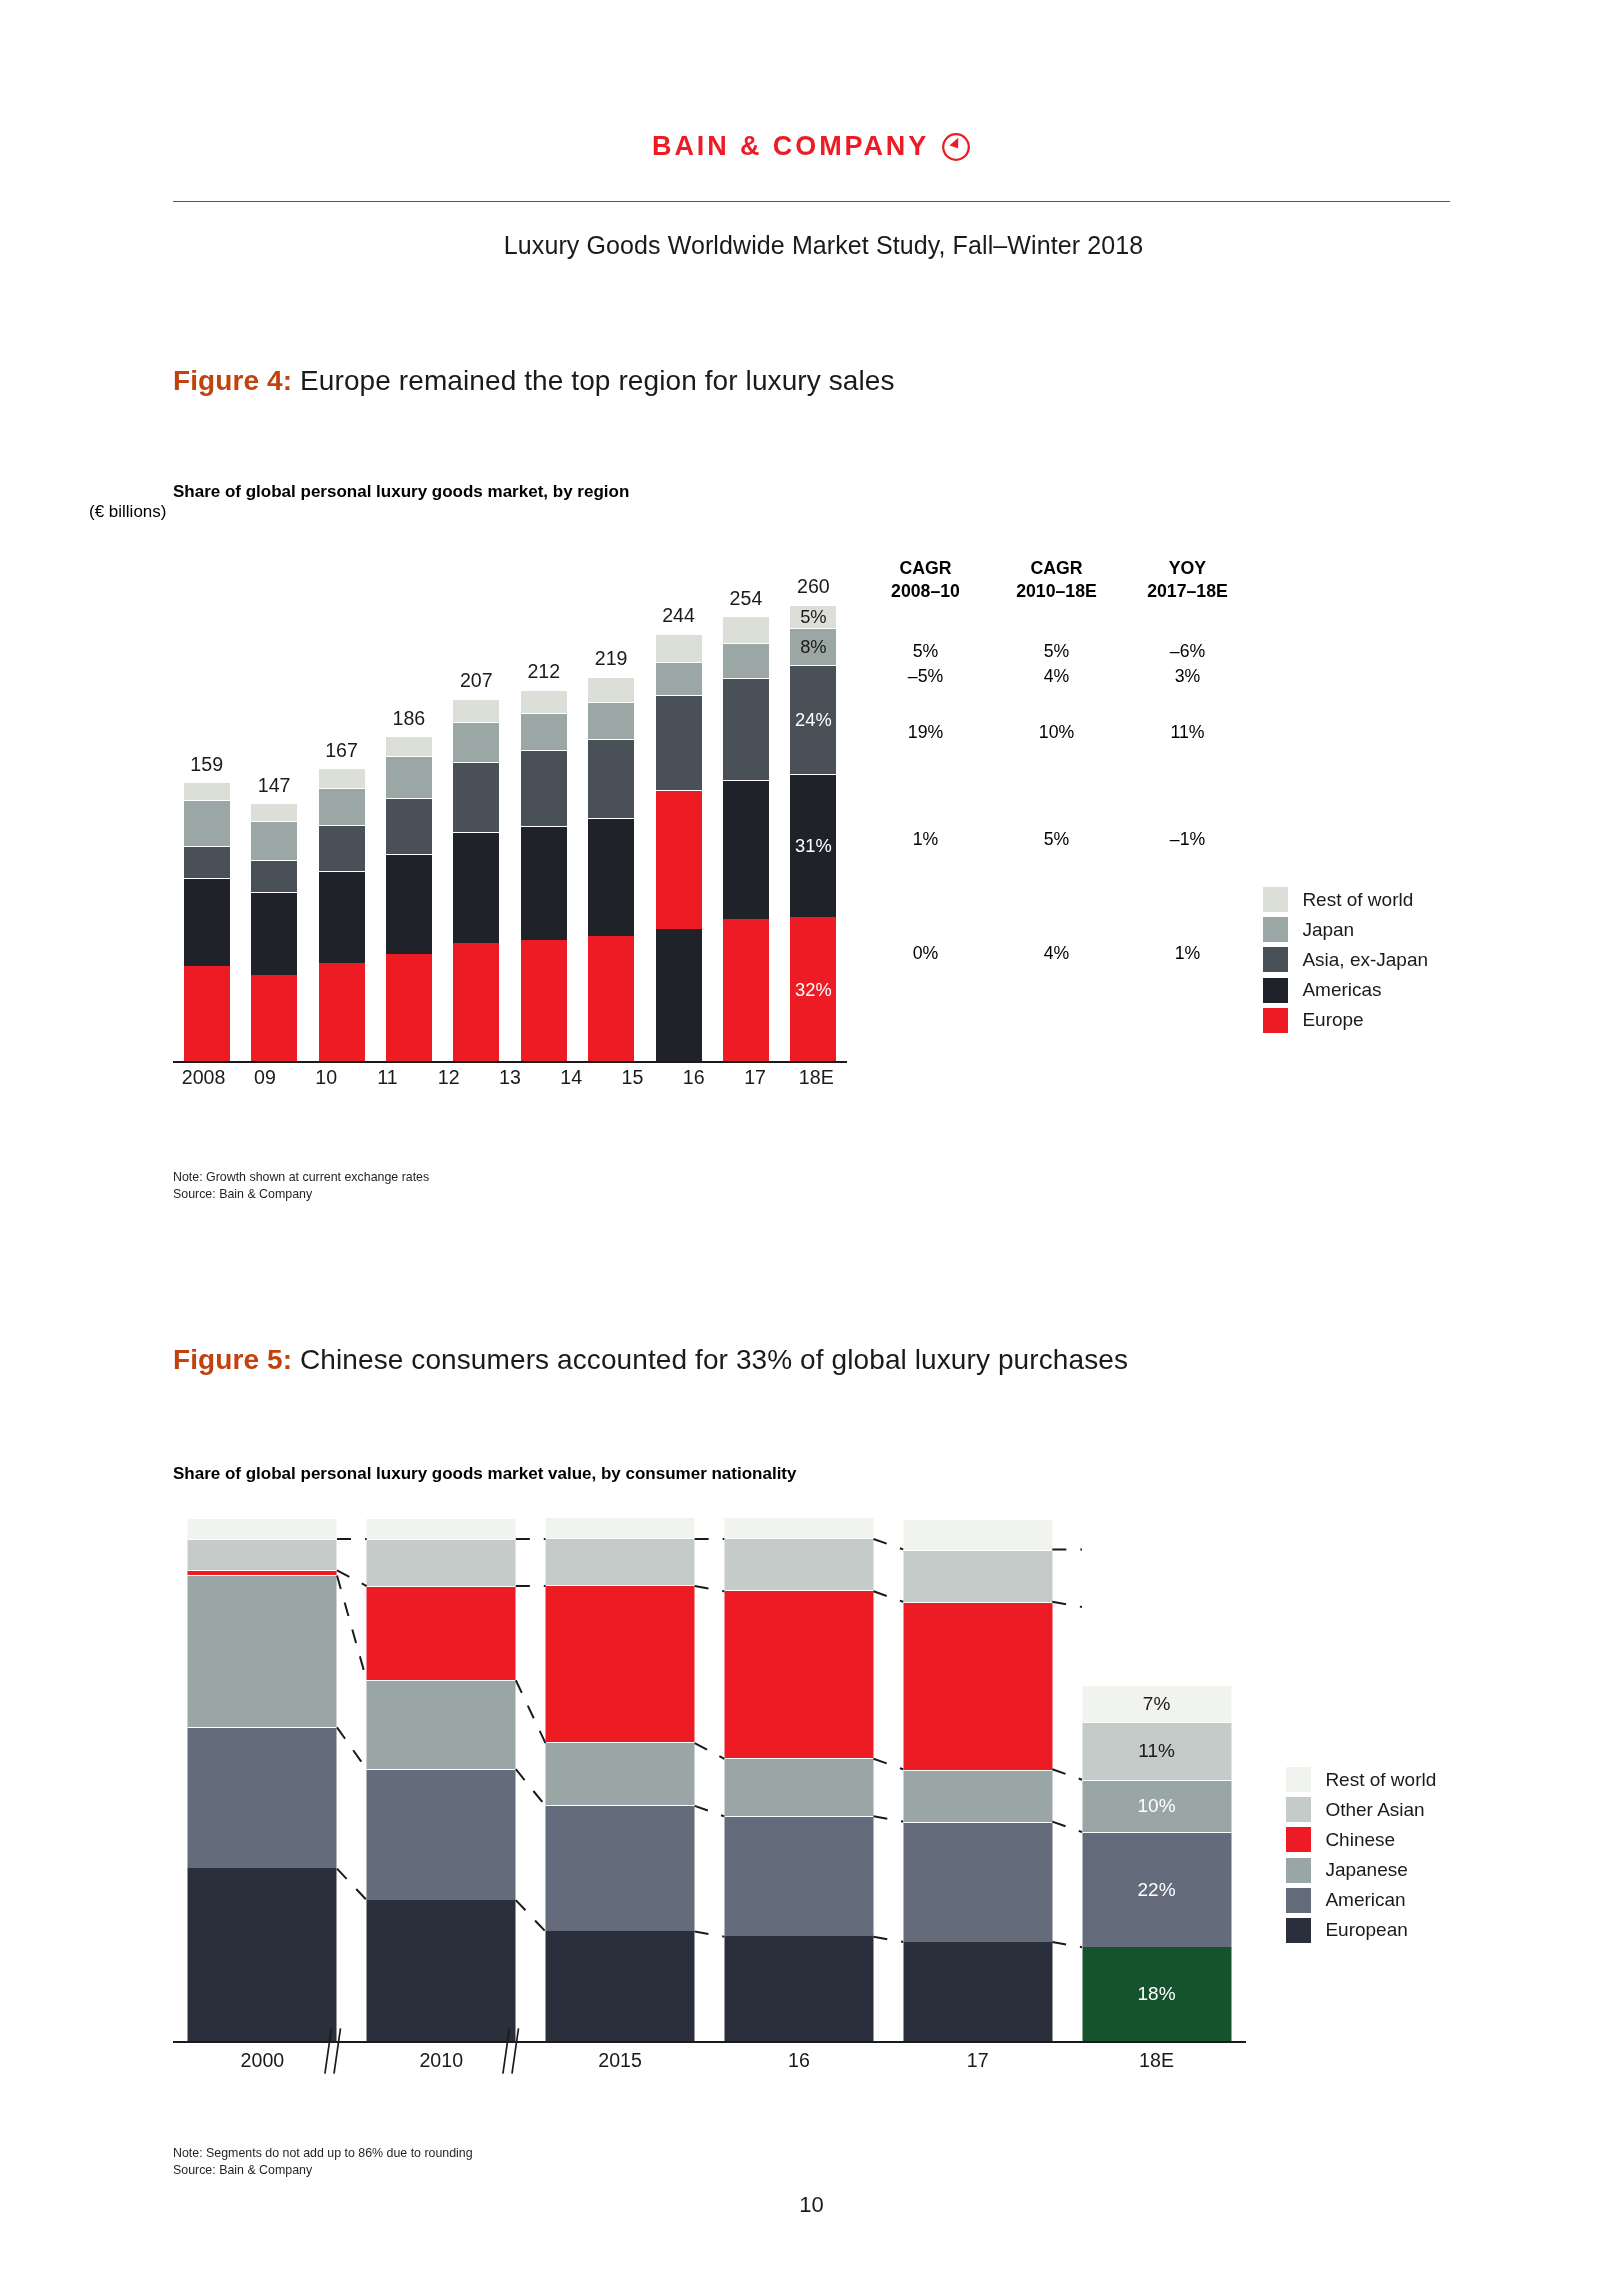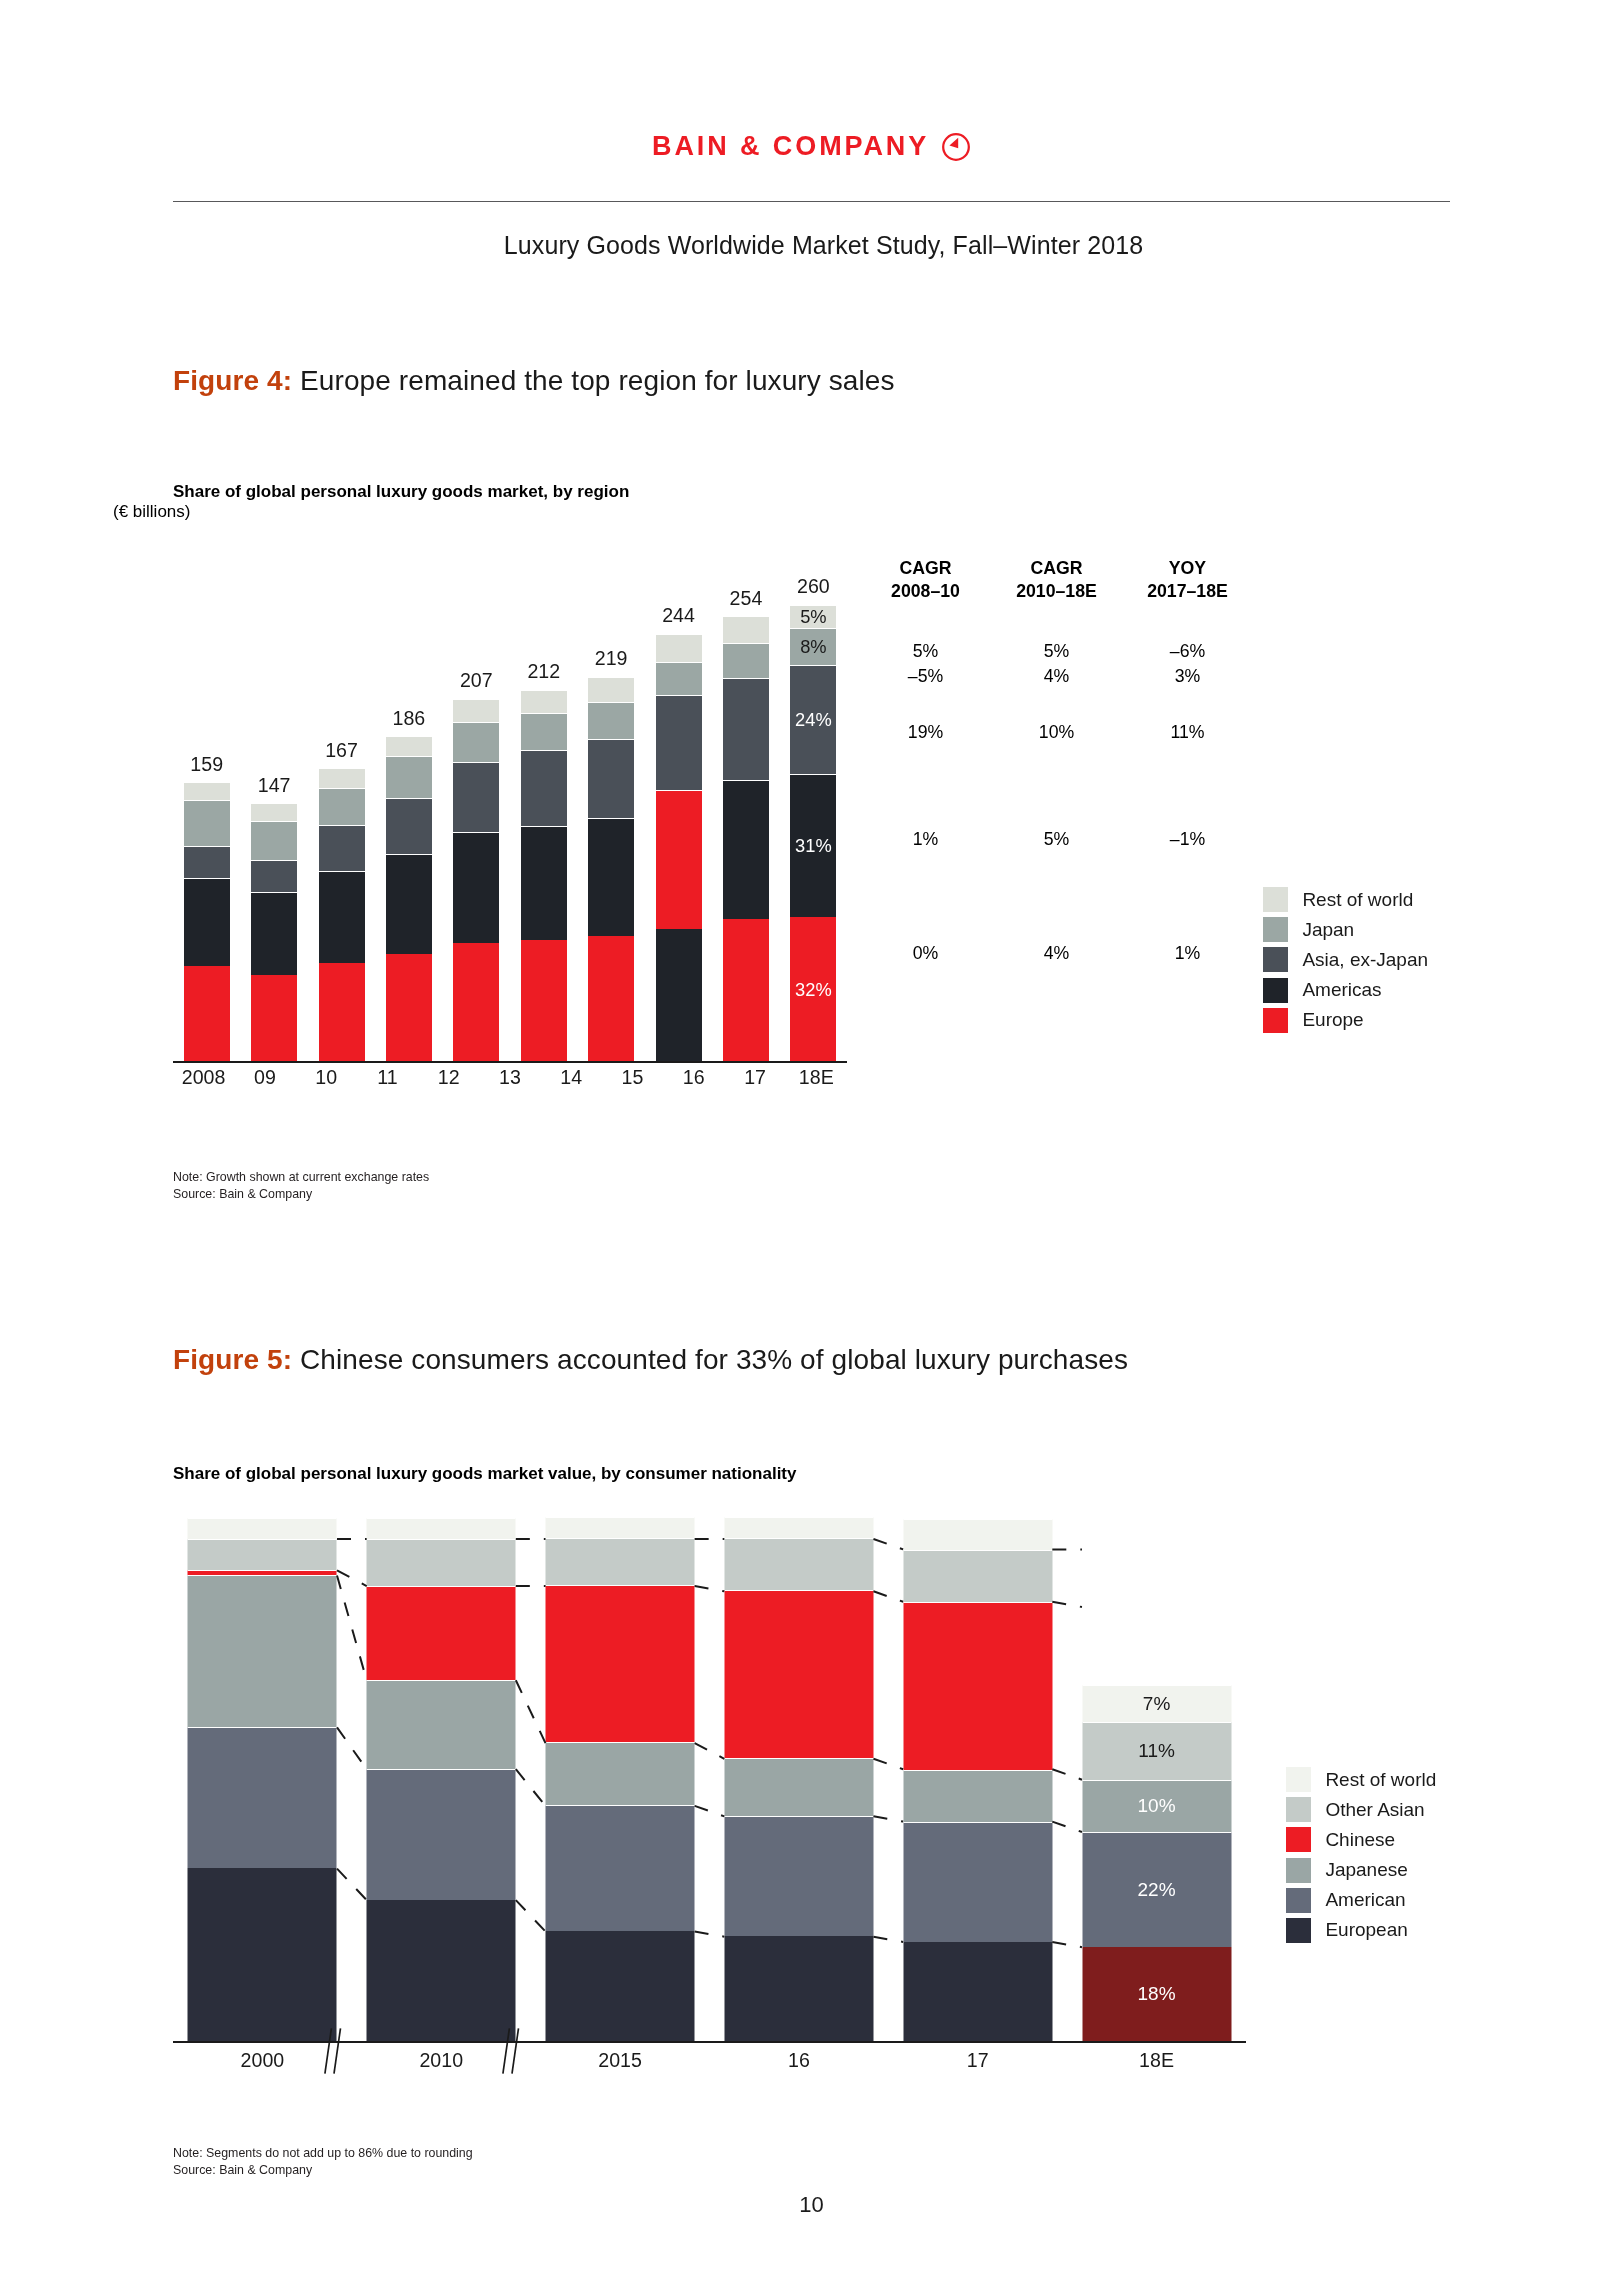--- a/index.html
+++ b/index.html
@@ -48,21 +48,21 @@
   .fig-title .fig-num { color: #c2410c; font-weight: bold; }
   .fig-title .fig-text { color: #1a1a1a; }
 
   .fig-subtitle {
     margin-left: 173px;
     font-size: 17px;
     font-weight: bold;
     color: #000;
   }
   .fig-subunit {
-    margin-left: 113px;
+    margin-left: 89px;
     font-size: 17px;
     color: #000;
   }
 
   .fig-note {
     margin-left: 173px;
     font-size: 12.4px;
     color: #231f20;
     line-height: 1.38;
   }
@@ -568,21 +568,21 @@
               <div class="f5-seg" style="background: rgb(43, 46, 59); height: 99px;"></div>
               <div class="f5-seg" style="background: rgb(100, 107, 122); height: 120px;"></div>
               <div class="f5-seg" style="background: rgb(154, 166, 165); height: 52px;"></div>
               <div class="f5-seg" style="background: rgb(237, 28, 36); height: 168px;"></div>
               <div class="f5-seg" style="background: rgb(196, 203, 200); height: 52px;"></div>
               <div class="f5-seg" style="background: rgb(241, 243, 238); height: 31px;"></div>
             </div>
           </div>
           <div class="f5-colslot">
             <div class="f5-col">
-              <div class="f5-seg" style="background: #7f1d1d; height: 94px;">
+              <div class="f5-seg" style="background: #14532d; height: 94px;">
                 <span class="f5-seglabel">18%</span>
               </div>
               <div class="f5-seg" style="background: rgb(100, 107, 122); height: 115px;">
                 <span class="f5-seglabel">22%</span>
               </div>
               <div class="f5-seg" style="background: rgb(154, 166, 165); height: 52px;">
                 <span class="f5-seglabel">10%</span>
               </div>
               <div class="f5-seg" style="background: rgb(196, 203, 200); height: 58px;">
                 <span class="f5-seglabel dark">11%</span>

